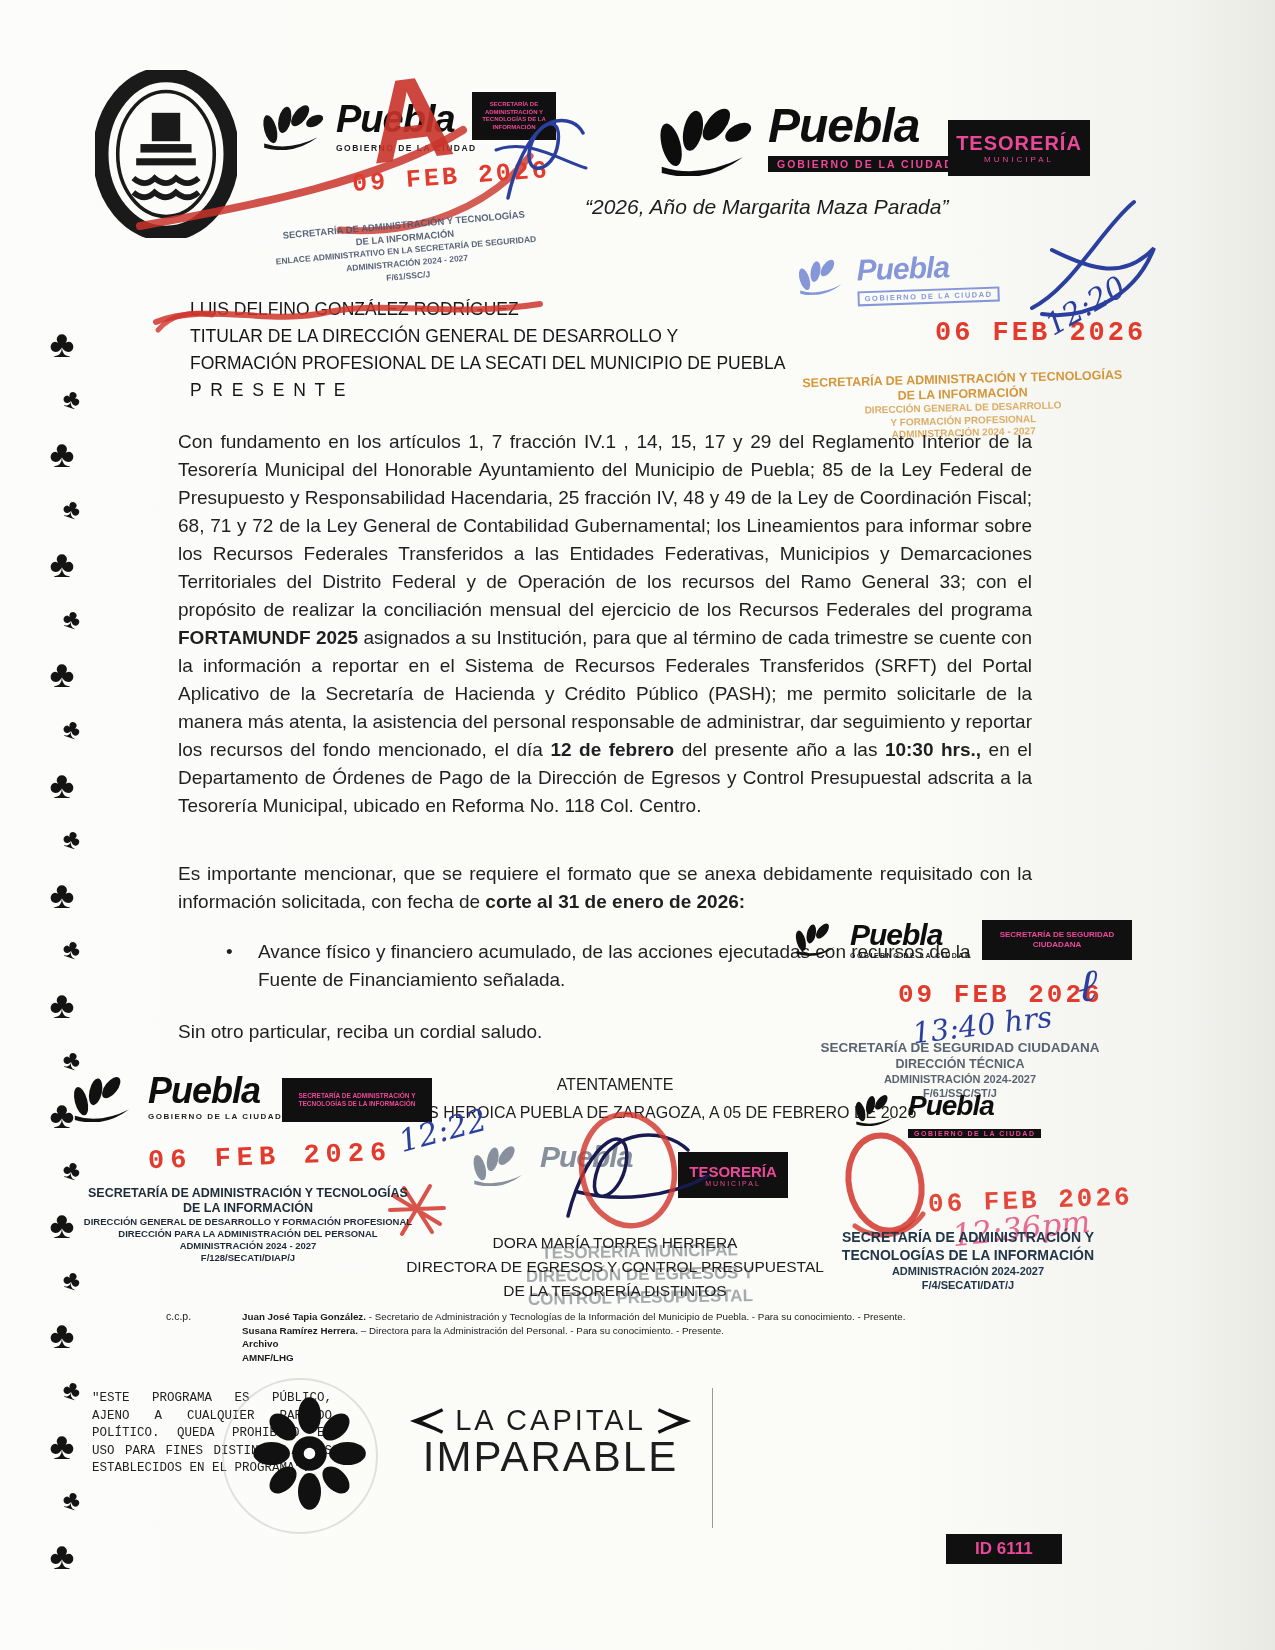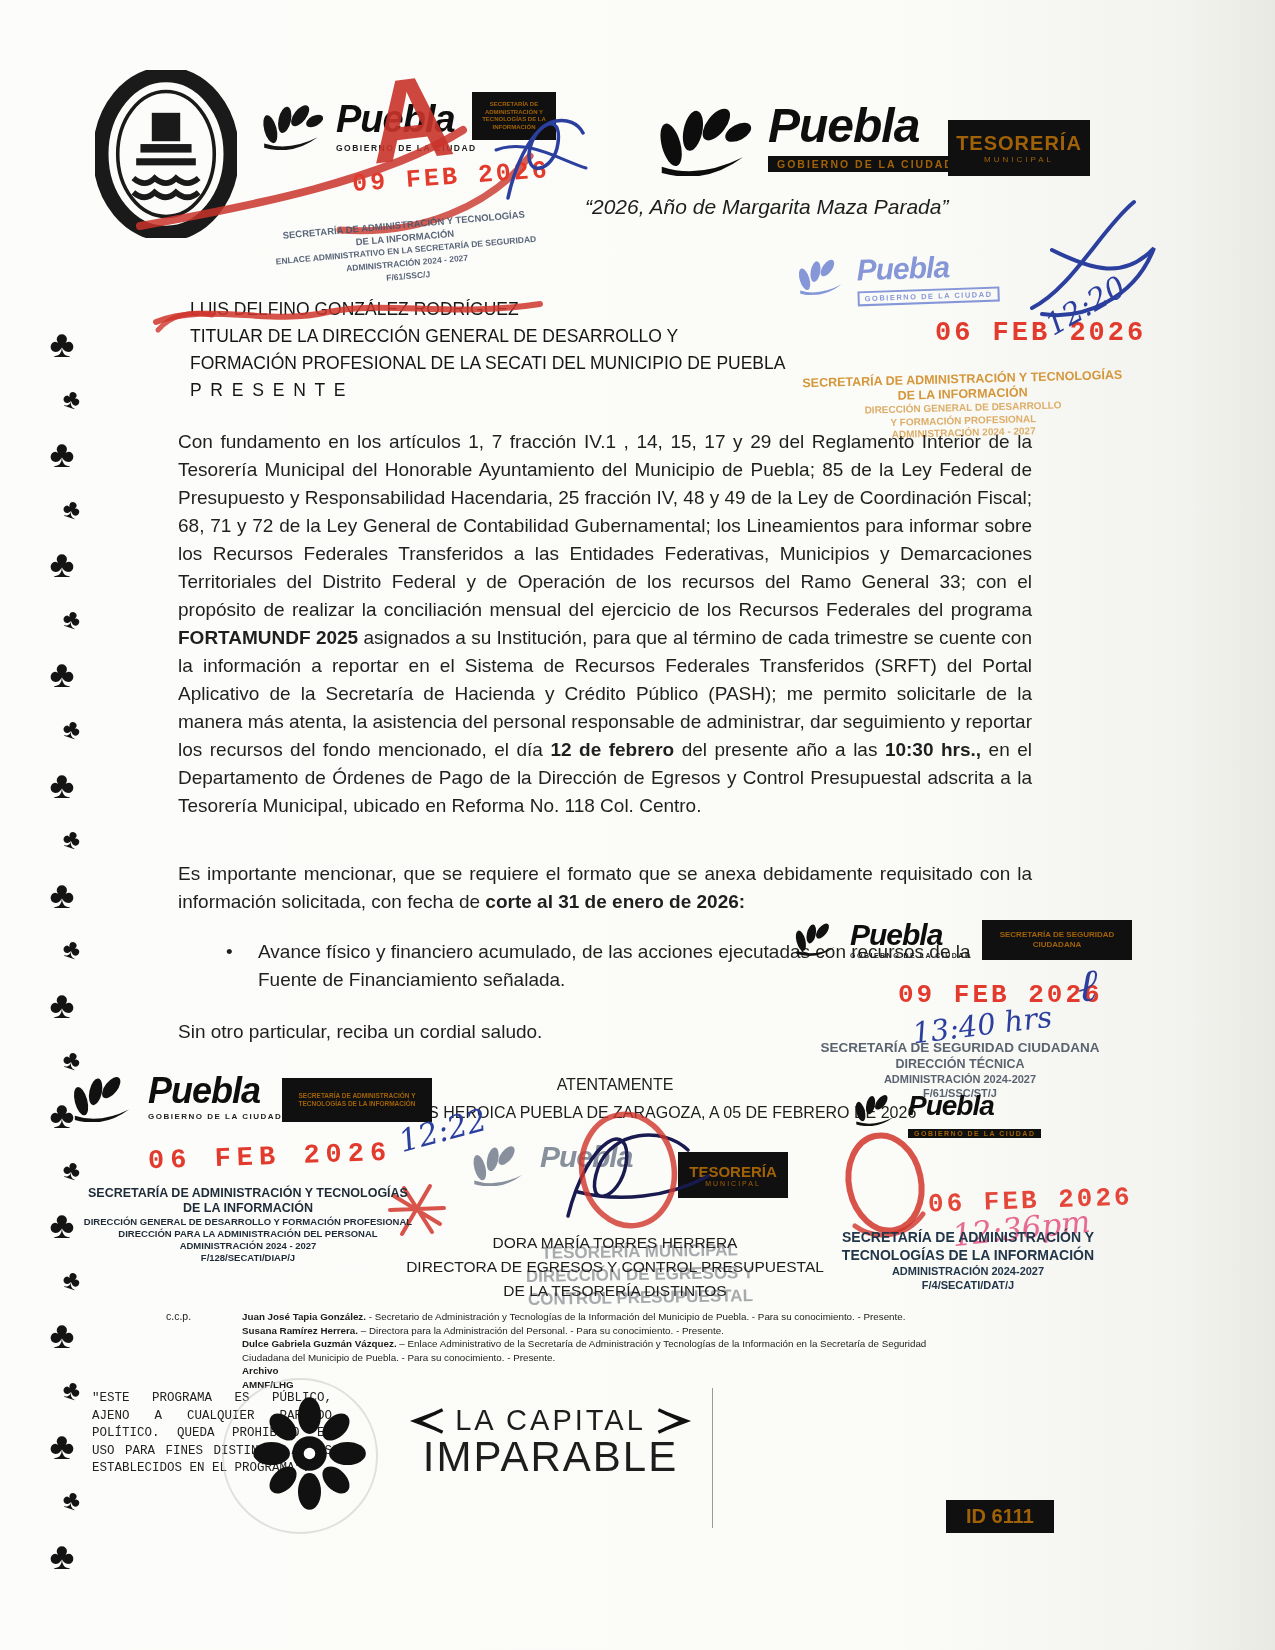--- a/index.html
+++ b/index.html
@@ -10,21 +10,21 @@
   .abs{position:absolute}
   .b{font-weight:normal}
   .it{font-style:italic}
   .ctr{text-align:center}
   .just{text-align:justify}
   .mono{font-family:"Liberation Mono","DejaVu Sans Mono",monospace}
   .hand{font-family:"DejaVu Serif",serif;font-style:italic;color:#2b3f9e;white-space:nowrap}
   .reddate{font-family:"Liberation Mono","DejaVu Sans Mono",monospace;font-weight:bold;color:#e23a2c;letter-spacing:3px;white-space:nowrap}
   .wordmark{font-weight:bold;font-style:italic;letter-spacing:-1px;white-space:nowrap;color:#0e0e0e}
   .brandsub{font-weight:bold;letter-spacing:1.5px;white-space:nowrap}
-  .blackbox{background:#101010;color:#a16207;font-weight:bold;display:flex;flex-direction:column;align-items:center;justify-content:center;text-align:center}
+  .blackbox{background:#101010;color:#ec4899;font-weight:bold;display:flex;flex-direction:column;align-items:center;justify-content:center;text-align:center}
   .navy{color:#22364a;font-weight:bold;text-align:center}
   .graystamp{color:#5a6470;font-weight:bold;text-align:center}
   .orangestamp{font-weight:bold;text-align:center;color:#d5973c}
   .body-text{font-size:19px;line-height:28px;color:#1f1f1f}
   .logo-row{display:flex;align-items:flex-start;gap:6px}
   #left-pattern{display:flex;flex-direction:column;justify-content:space-between;align-items:center;color:#141414}
   #left-pattern span{font-size:38px;line-height:1;display:block}
   #left-pattern span.motif1{font-size:27px;transform:translateX(10px) rotate(18deg)}
   .stampline{white-space:nowrap}
 </style>
@@ -288,21 +288,20 @@
     <div class="stampline" style="font-size:14px;line-height:18px">SECRETARÍA DE ADMINISTRACIÓN Y</div>
     <div class="stampline" style="font-size:14px;line-height:18px">TECNOLOGÍAS DE LA INFORMACIÓN</div>
     <div class="stampline" style="font-size:11px;line-height:14px">ADMINISTRACIÓN 2024-2027</div>
     <div class="stampline" style="font-size:11px;line-height:14px">F/4/SECATI/DAT/J</div>
   </div>
 
   <div class="abs b" style="left:166px;top:1310px;font-size:10.5px">c.c.p.</div>
   <div class="abs" style="left:242px;top:1310px;width:724px;font-size:9.8px;line-height:13.5px;color:#1c1c1c">
     <div><b>Juan José Tapia González.</b><span> - Secretario de Administración y Tecnologías de la Información del Municipio de Puebla. - Para su conocimiento. - Presente.</span></div>
     <div><b>Susana Ramírez Herrera.</b><span> – Directora para la Administración del Personal. - Para su conocimiento. - Presente.</span></div>
-    <div><b>Dulce Gabriela Guzmán Vázquez.</b><span> – Enlace Administrativo de la Secretaría de Administración y Tecnologías de la Información en la Secretaría de Seguridad Ciudadana del Municipio de Puebla. - Para su conocimiento. - Presente.</span></div>
     <div><b>Archivo</b></div>
     <div><b>AMNF/LHG</b></div>
   </div>
 
   <div class="abs mono b just" style="left:92px;top:1390px;width:240px;font-size:12.5px;line-height:17.5px;color:#222">"ESTE PROGRAMA ES PÚBLICO, AJENO A CUALQUIER PARTIDO POLÍTICO. QUEDA PROHIBIDO EL USO PARA FINES DISTINTOS A LOS ESTABLECIDOS EN EL PROGRAMA".</div>
 
   <div class="abs" style="left:222px;top:1378px;width:156px;height:156px;border:2px solid #c9c9c6;border-radius:50%;opacity:.55"></div>
 
   <svg class="abs" style="left:252px;top:1396px" width="115" height="115" viewBox="0 0 100 100">
     <g fill="#111">
@@ -328,15 +327,15 @@
       <svg width="36" height="26" viewBox="0 0 40 30">
         <path d="M2,2 L30,15 L2,28 M10,6 L34,15 L10,24" stroke="#111" stroke-width="4" fill="none"></path>
       </svg>
     </div>
     <div class="b" style="font-size:42px;letter-spacing:2px;margin-top:-4px">IMPARABLE</div>
   </div>
 
   <div class="abs" style="left:712px;top:1388px;width:1px;height:140px;background:#9a9a96"></div>
 
 
-  <div class="abs blackbox" style="left:946px;top:1500px;padding:5px 20px;font-size:20px">ID 6111</div>
+  <div class="abs blackbox" style="left:946px;top:1534px;padding:5px 29px;font-size:17px">ID 6111</div>
 
 </div>
 
 </body></html>

